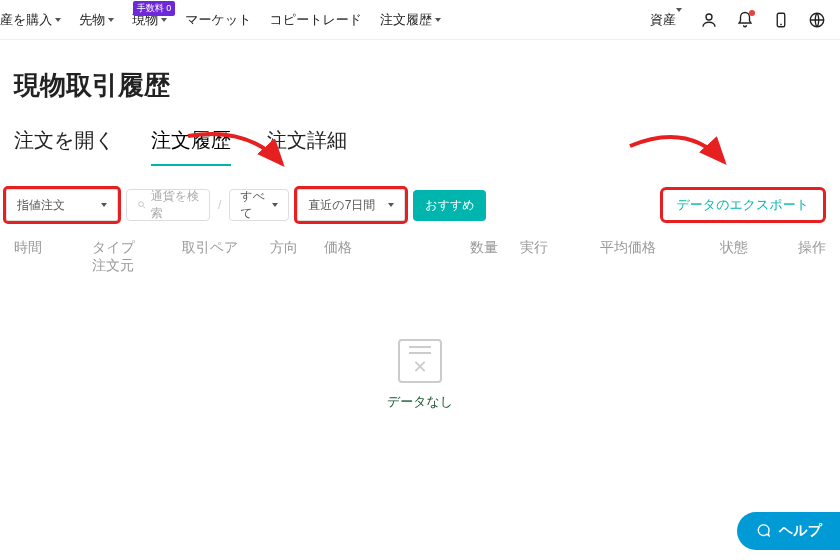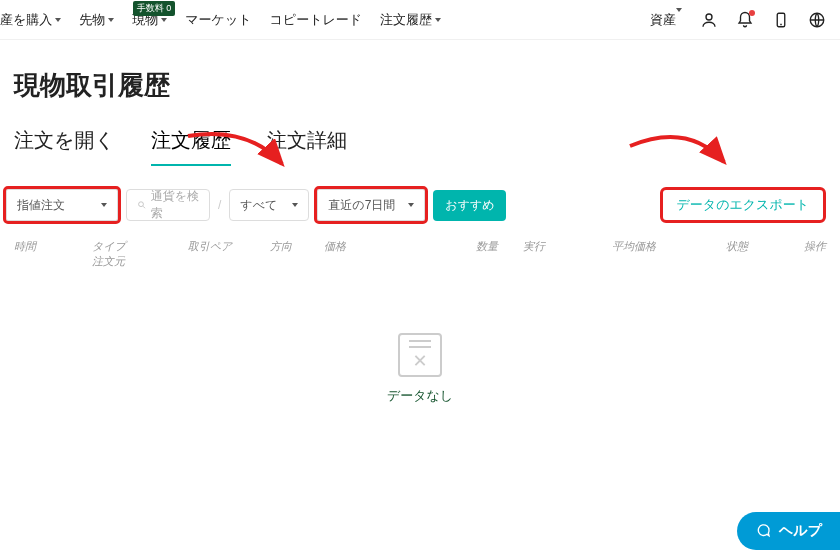--- a/index.html
+++ b/index.html
@@ -20,21 +20,21 @@
     border-bottom: 1px solid #f0f0f0;
     height: 40px;
   }
   .topnav-left { display: flex; align-items: center; gap: 18px; font-size: 13px; }
   .topnav-left .item { display: flex; align-items: center; gap: 3px; cursor: pointer; position: relative; color: #222; }
   .topnav-left .item.first { margin-left: 0; }
   .badge {
     position: absolute;
     top: -10px;
     right: -8px;
-    background: #14532d;
+    background: #6d28d9;
     color: #fff;
     font-size: 9px;
     padding: 1px 4px;
     border-radius: 2px;
     white-space: nowrap;
   }
   .caret-down {
     width: 0; height: 0;
     border-left: 3px solid transparent;
     border-right: 3px solid transparent;
@@ -75,21 +75,21 @@
     border: 1px solid #ddd;
     border-radius: 4px;
     height: 32px;
     display: flex;
     align-items: center;
     padding: 0 10px;
     font-size: 12px;
     color: #555;
     background: #fff;
   }
-  .select.sm { width: 80px; }
+  .select.sm { width: 60px; }
   .select .caret-down { margin-left: auto; }
   .input { color: #aaa; }
   .hl-red { outline: 3px solid #e62020; outline-offset: 0; border-radius: 2px; }
   .btn-pill {
     background: #00b5ad;
     color: #fff;
     font-size: 12px;
     padding: 7px 12px;
     border-radius: 4px;
     border: none;
@@ -100,23 +100,22 @@
     font-size: 13px;
     cursor: pointer;
     border: 3px solid #e62020;
     padding: 6px 14px;
     border-radius: 6px;
     margin-left: auto;
   }
   .cols {
     display: flex;
     padding: 6px 14px 0 14px;
-    font-size: 11px;
+    font-size: 14px;
     color: #999;
-    font-style: italic;
   }
   .col-time  { width: 78px; }
   .col-type  { width: 58px; }
   .col-pair  { width: 120px; text-align: center; }
   .col-dir   { width: 54px; }
   .col-price { width: 80px; }
   .col-qty   { width: 94px; text-align: right; }
   .col-exec  { width: 72px; text-align: center; }
   .col-avg   { width: 86px; text-align: right; }
   .col-state { width: 92px; text-align: right; }

